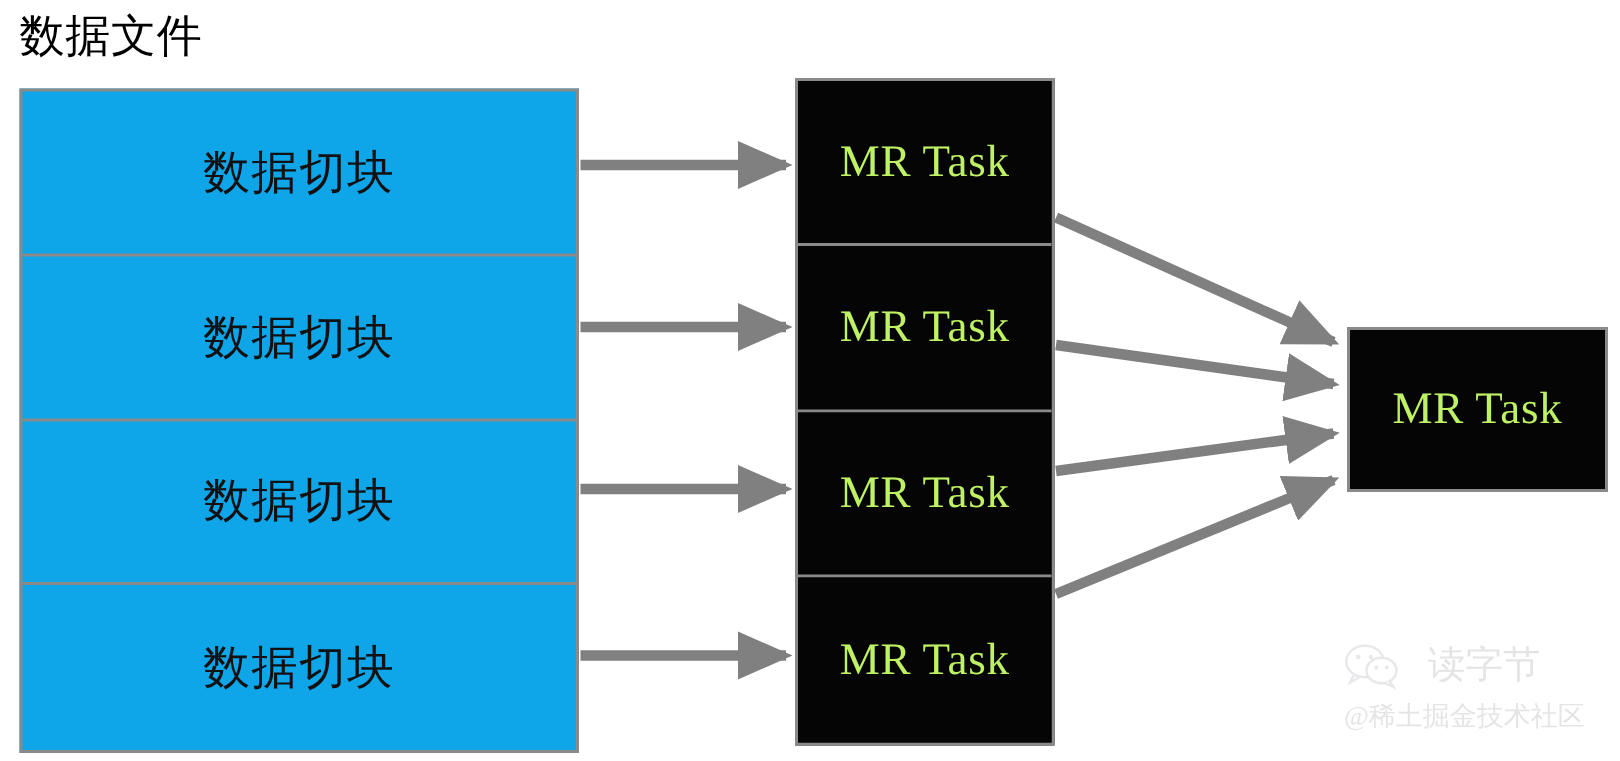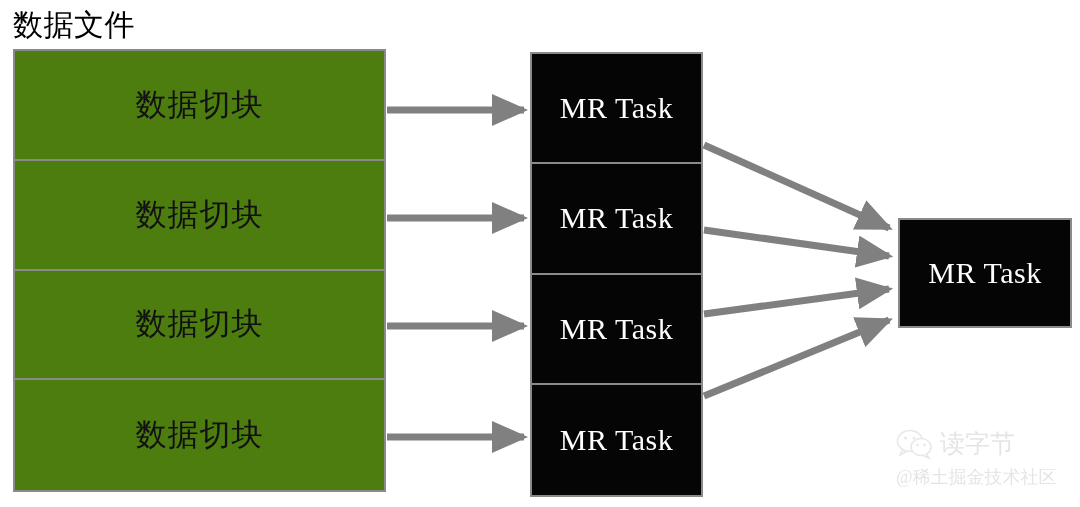--- a/index.html
+++ b/index.html
@@ -27,26 +27,26 @@
     color: #000000;
     font-weight: 500;
     letter-spacing: 0.5px;
     white-space: nowrap;
   }
 
   
   #data-file-table {
     position: absolute;
     left: 13px;
-    top: 49px;
+    top: 59px;
     width: 373px;
     height: 443px;
     border: 2px solid #8a8a8a;
     box-sizing: border-box;
-    background: #4d7c0f;
+    background: #0ea5e9;
   }
   .chunk-row {
     position: relative;
     height: 25%;
     box-sizing: border-box;
     border-bottom: 2px solid #8a8a8a;
     display: flex;
     align-items: center;
     justify-content: center;
   }
@@ -74,21 +74,21 @@
     height: 25%;
     box-sizing: border-box;
     border-bottom: 2px solid #8a8a8a;
     display: flex;
     align-items: center;
     justify-content: center;
     background: #050505;
   }
   .mr-cell:last-child { border-bottom: none; }
   .mr-label {
-    color: #ffffff;
+    color: #bef264;
     font-size: 30px;
     letter-spacing: 0.5px;
     white-space: nowrap;
   }
 
   
   #reduce-task-box {
     position: absolute;
     left: 898px;
     top: 218px;
@@ -119,21 +119,21 @@
     left: 896px;
     top: 424px;
     width: 180px;
     height: 72px;
     opacity: 0.30;
     color: #9a9aa2;
   }
   #watermark .wm-top {
     display: flex;
     align-items: center;
-    gap: 6px;
+    gap: 18px;
     height: 40px;
   }
   #watermark .wm-brand {
     font-size: 25px;
     line-height: 28px;
     white-space: nowrap;
     color: #a8a8b0;
   }
   #watermark .wm-handle {
     font-size: 18px;

